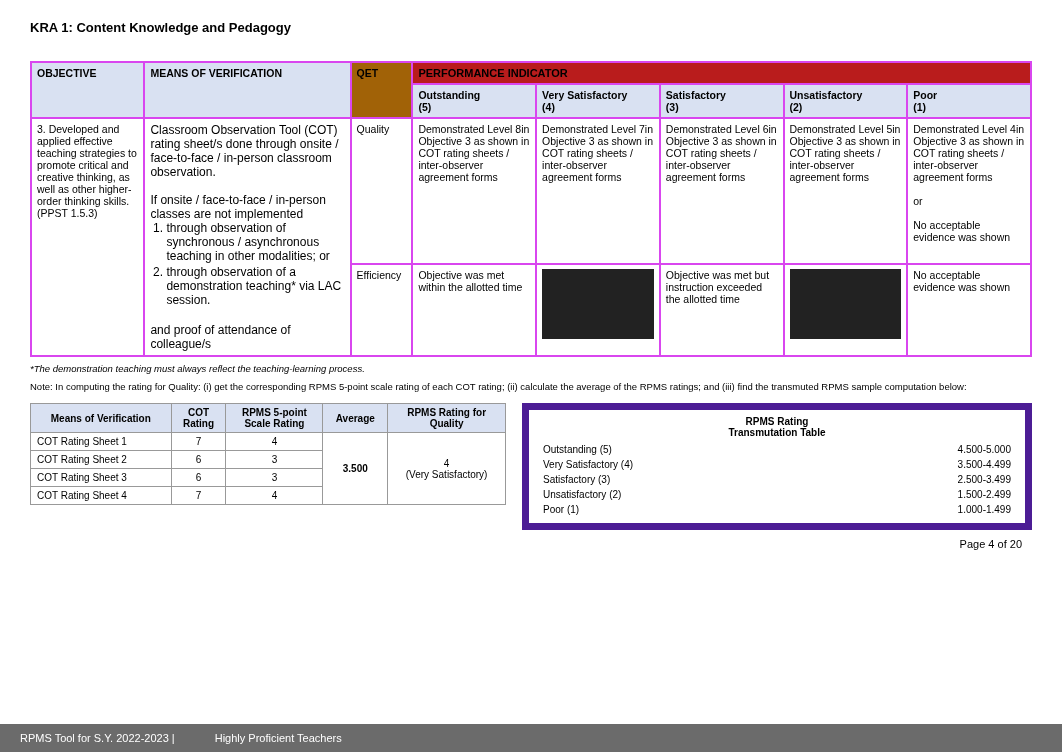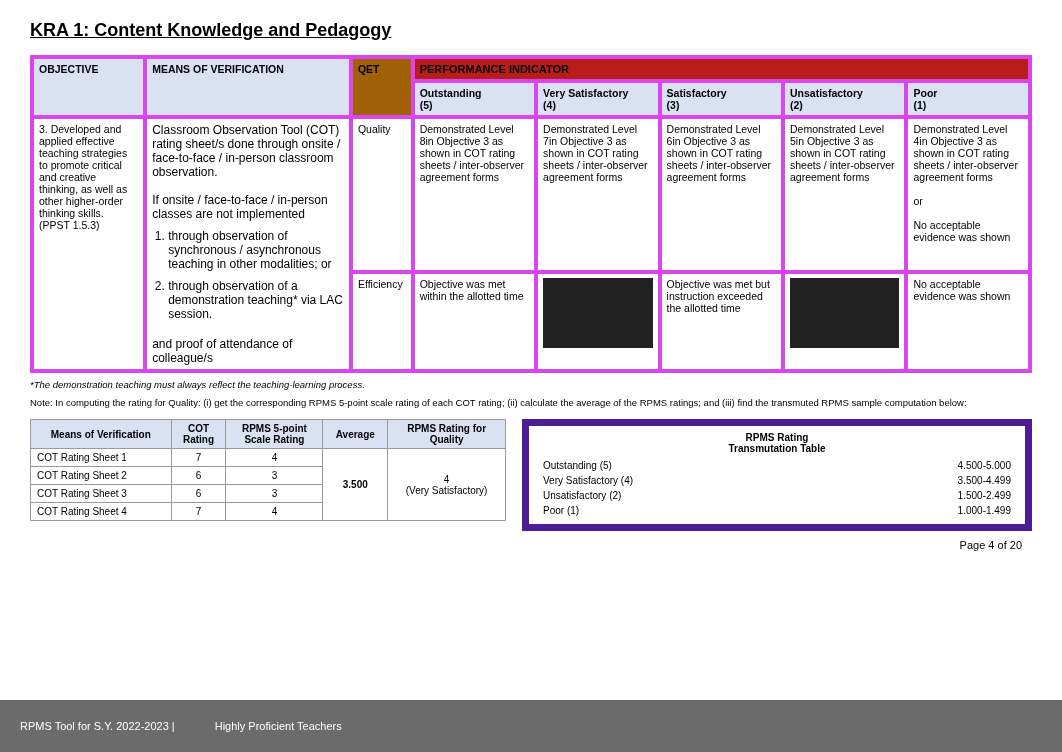--- a/index.html
+++ b/index.html
@@ -10,32 +10,31 @@
       color: #000;
       width: 1062px;
       min-height: 752px;
       position: relative;
     }
     .page-container {
       padding: 20px 30px;
       position: relative;
     }
     .kra-title {
-      font-size: 18px;
-      font-weight: bold;
-      margin-bottom: 14px;
-      text-decoration: underline;
+      font-size: 13px;
+      font-weight: bold;
+      margin-bottom: 26px;
     }
     .main-table {
       width: 100%;
       border-collapse: collapse;
       font-size: 10.5px;
     }
     .main-table th, .main-table td {
-      border: 4px solid #d946ef;
+      border: 2px solid #d946ef;
       padding: 4px 5px;
       vertical-align: top;
       text-align: left;
     }
     .perf-header {
       background: #b91c1c;
       text-align: center;
       font-weight: bold;
       font-size: 11px;
     }
@@ -81,21 +80,20 @@
       background: #222;
       display: inline-block;
       width: 100%;
       height: 70px;
     }
     ol.indented {
       padding-left: 16px;
     }
     ol.indented li {
       margin-bottom: 2px;
-      margin-top: 8px;
     }
     .footnote {
       font-size: 9.5px;
       margin-top: 6px;
       font-style: italic;
     }
     .note-text {
       font-size: 9.5px;
       margin-top: 6px;
       line-height: 1.4;
@@ -151,21 +149,21 @@
       text-align: right;
     }
     .page-footer-bar {
       position: fixed;
       bottom: 0;
       left: 0;
       width: 1062px;
       background: #6b6b6b;
       color: #fff;
       font-size: 11px;
-      padding: 20px 20px;
+      padding: 8px 20px;
       display: flex;
       align-items: center;
       gap: 40px;
     }
     .page-number {
       text-align: right;
       font-size: 11px;
       margin-top: 8px;
       padding-right: 10px;
       margin-bottom: 30px;
@@ -290,20 +288,24 @@
         <tbody>
           <tr>
             <td>Outstanding (5)</td>
             <td>4.500-5.000</td>
           </tr>
           <tr>
             <td>Very Satisfactory (4)</td>
             <td>3.500-4.499</td>
           </tr>
           <tr>
+            <td>Satisfactory (3)</td>
+            <td>2.500-3.499</td>
+          </tr>
+          <tr>
             <td>Unsatisfactory (2)</td>
             <td>1.500-2.499</td>
           </tr>
           <tr>
             <td>Poor (1)</td>
             <td>1.000-1.499</td>
           </tr>
         </tbody>
       </table>
     </div>

